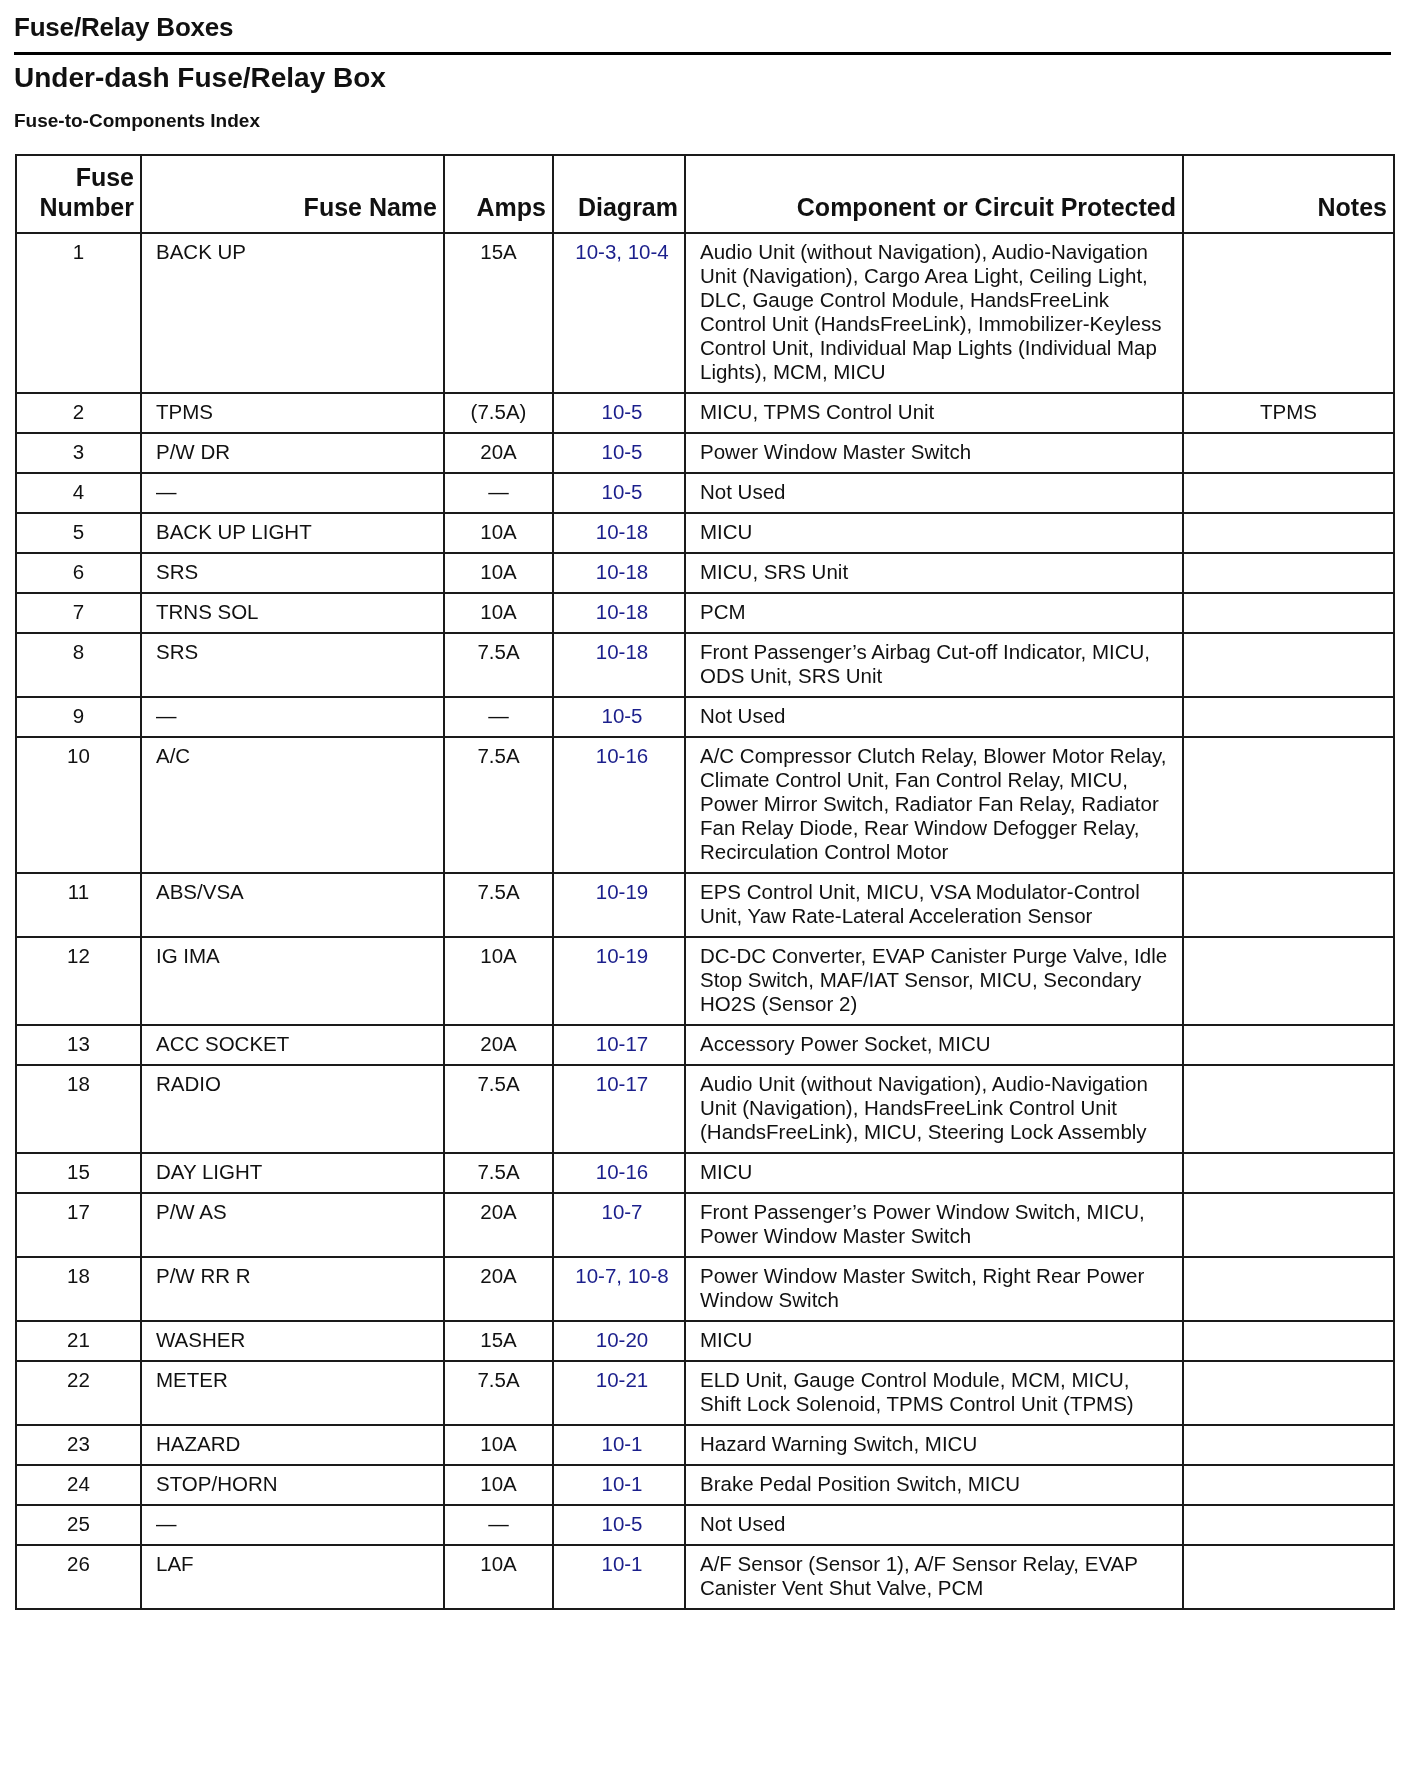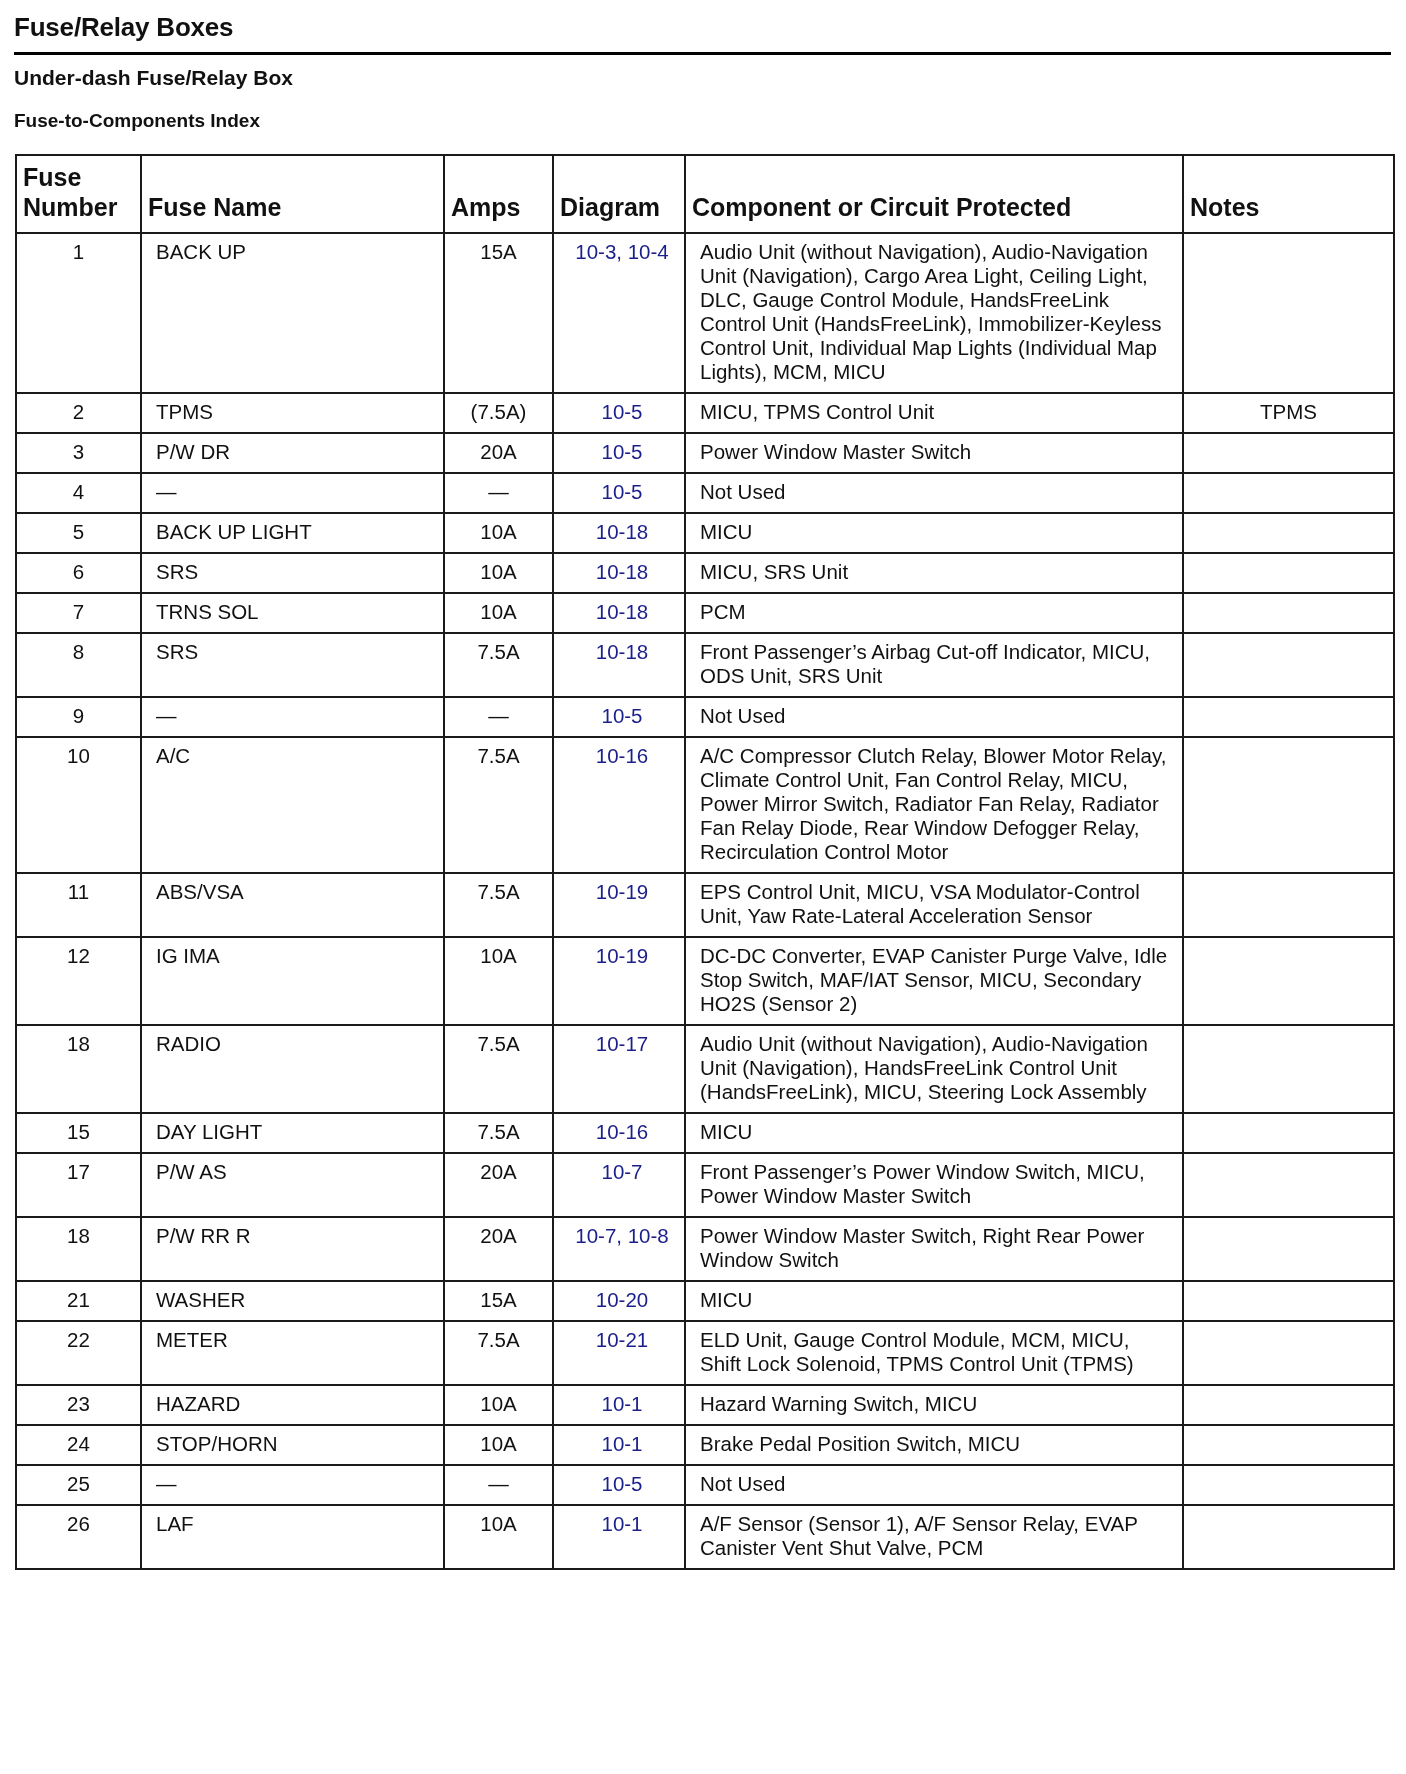--- a/index.html
+++ b/index.html
@@ -1,24 +1,24 @@
 <!DOCTYPE html>
 <html><head>
 <meta charset="utf-8">
 <style>
   html, body { margin: 0; padding: 0; background: #ffffff; }
   body { width: 1406px; height: 1774px; position: relative; overflow: hidden; font-family: "Liberation Sans", sans-serif; color: #111; }
   .page { position: absolute; left: 14px; top: 0; width: 1380px; }
   .title { font-size: 26px; font-weight: bold; margin: 8px 0 0 0; line-height: 38px; letter-spacing: -0.2px; }
   .rule { position: absolute; left: 0; top: 52px; width: 1377px; height: 3px; background: #000; }
-  .subtitle { position: absolute; left: 0; top: 62px; font-size: 21px; font-weight: bold; line-height: 32px; }
+  .subtitle { position: absolute; left: 0; top: 62px; font-size: 28px; font-weight: bold; line-height: 32px; }
   .section { position: absolute; left: 0; top: 105px; font-size: 19px; font-weight: bold; line-height: 32px; }
   table { position: absolute; left: 1px; top: 154px; border-collapse: collapse; width: 1378px; table-layout: fixed; }
   th, td { border: 2px solid #1a1a1a; font-size: 20.5px; line-height: 24px; vertical-align: top; padding: 6px 14px 8px 14px; }
-  th { font-size: 25px; font-weight: bold; line-height: 30px; vertical-align: bottom; text-align: left; padding: 6px 6px 10px 6px; }
+  th { font-size: 25px; font-weight: bold; line-height: 30px; vertical-align: bottom; text-align: right; padding: 6px 6px 10px 6px; }
   th.fuse-num { line-height: 30px; }
   td.num, td.amps, td.diag, td.notes { text-align: center; }
   td.diag { color: #1b1f8c; padding-left: 20px; }
   col.c1 { width: 125px; } col.c2 { width: 303px; } col.c3 { width: 109px; }
   col.c4 { width: 132px; } col.c5 { width: 498px; } col.c6 { width: 211px; }
 </style>
 </head>
 <body>
 
 <div class="page">
@@ -137,20 +137,28 @@
         </tr>
         <tr>
           <td class="num">12</td>
           <td class="name">IG IMA</td>
           <td class="amps">10A</td>
           <td class="diag">10-19</td>
           <td class="comp">DC-DC Converter, EVAP Canister Purge Valve, Idle Stop Switch, MAF/IAT Sensor, MICU, Secondary HO2S (Sensor 2)</td>
           <td class="notes"></td>
         </tr>
         <tr>
+          <td class="num">13</td>
+          <td class="name">ACC SOCKET</td>
+          <td class="amps">20A</td>
+          <td class="diag">10-17</td>
+          <td class="comp">Accessory Power Socket, MICU</td>
+          <td class="notes"></td>
+        </tr>
+        <tr>
           <td class="num">18</td>
           <td class="name">RADIO</td>
           <td class="amps">7.5A</td>
           <td class="diag">10-17</td>
           <td class="comp">Audio Unit (without Navigation), Audio-Navigation Unit (Navigation), HandsFreeLink Control Unit (HandsFreeLink), MICU, Steering Lock Assembly</td>
           <td class="notes"></td>
         </tr>
         <tr>
           <td class="num">15</td>
           <td class="name">DAY LIGHT</td>

